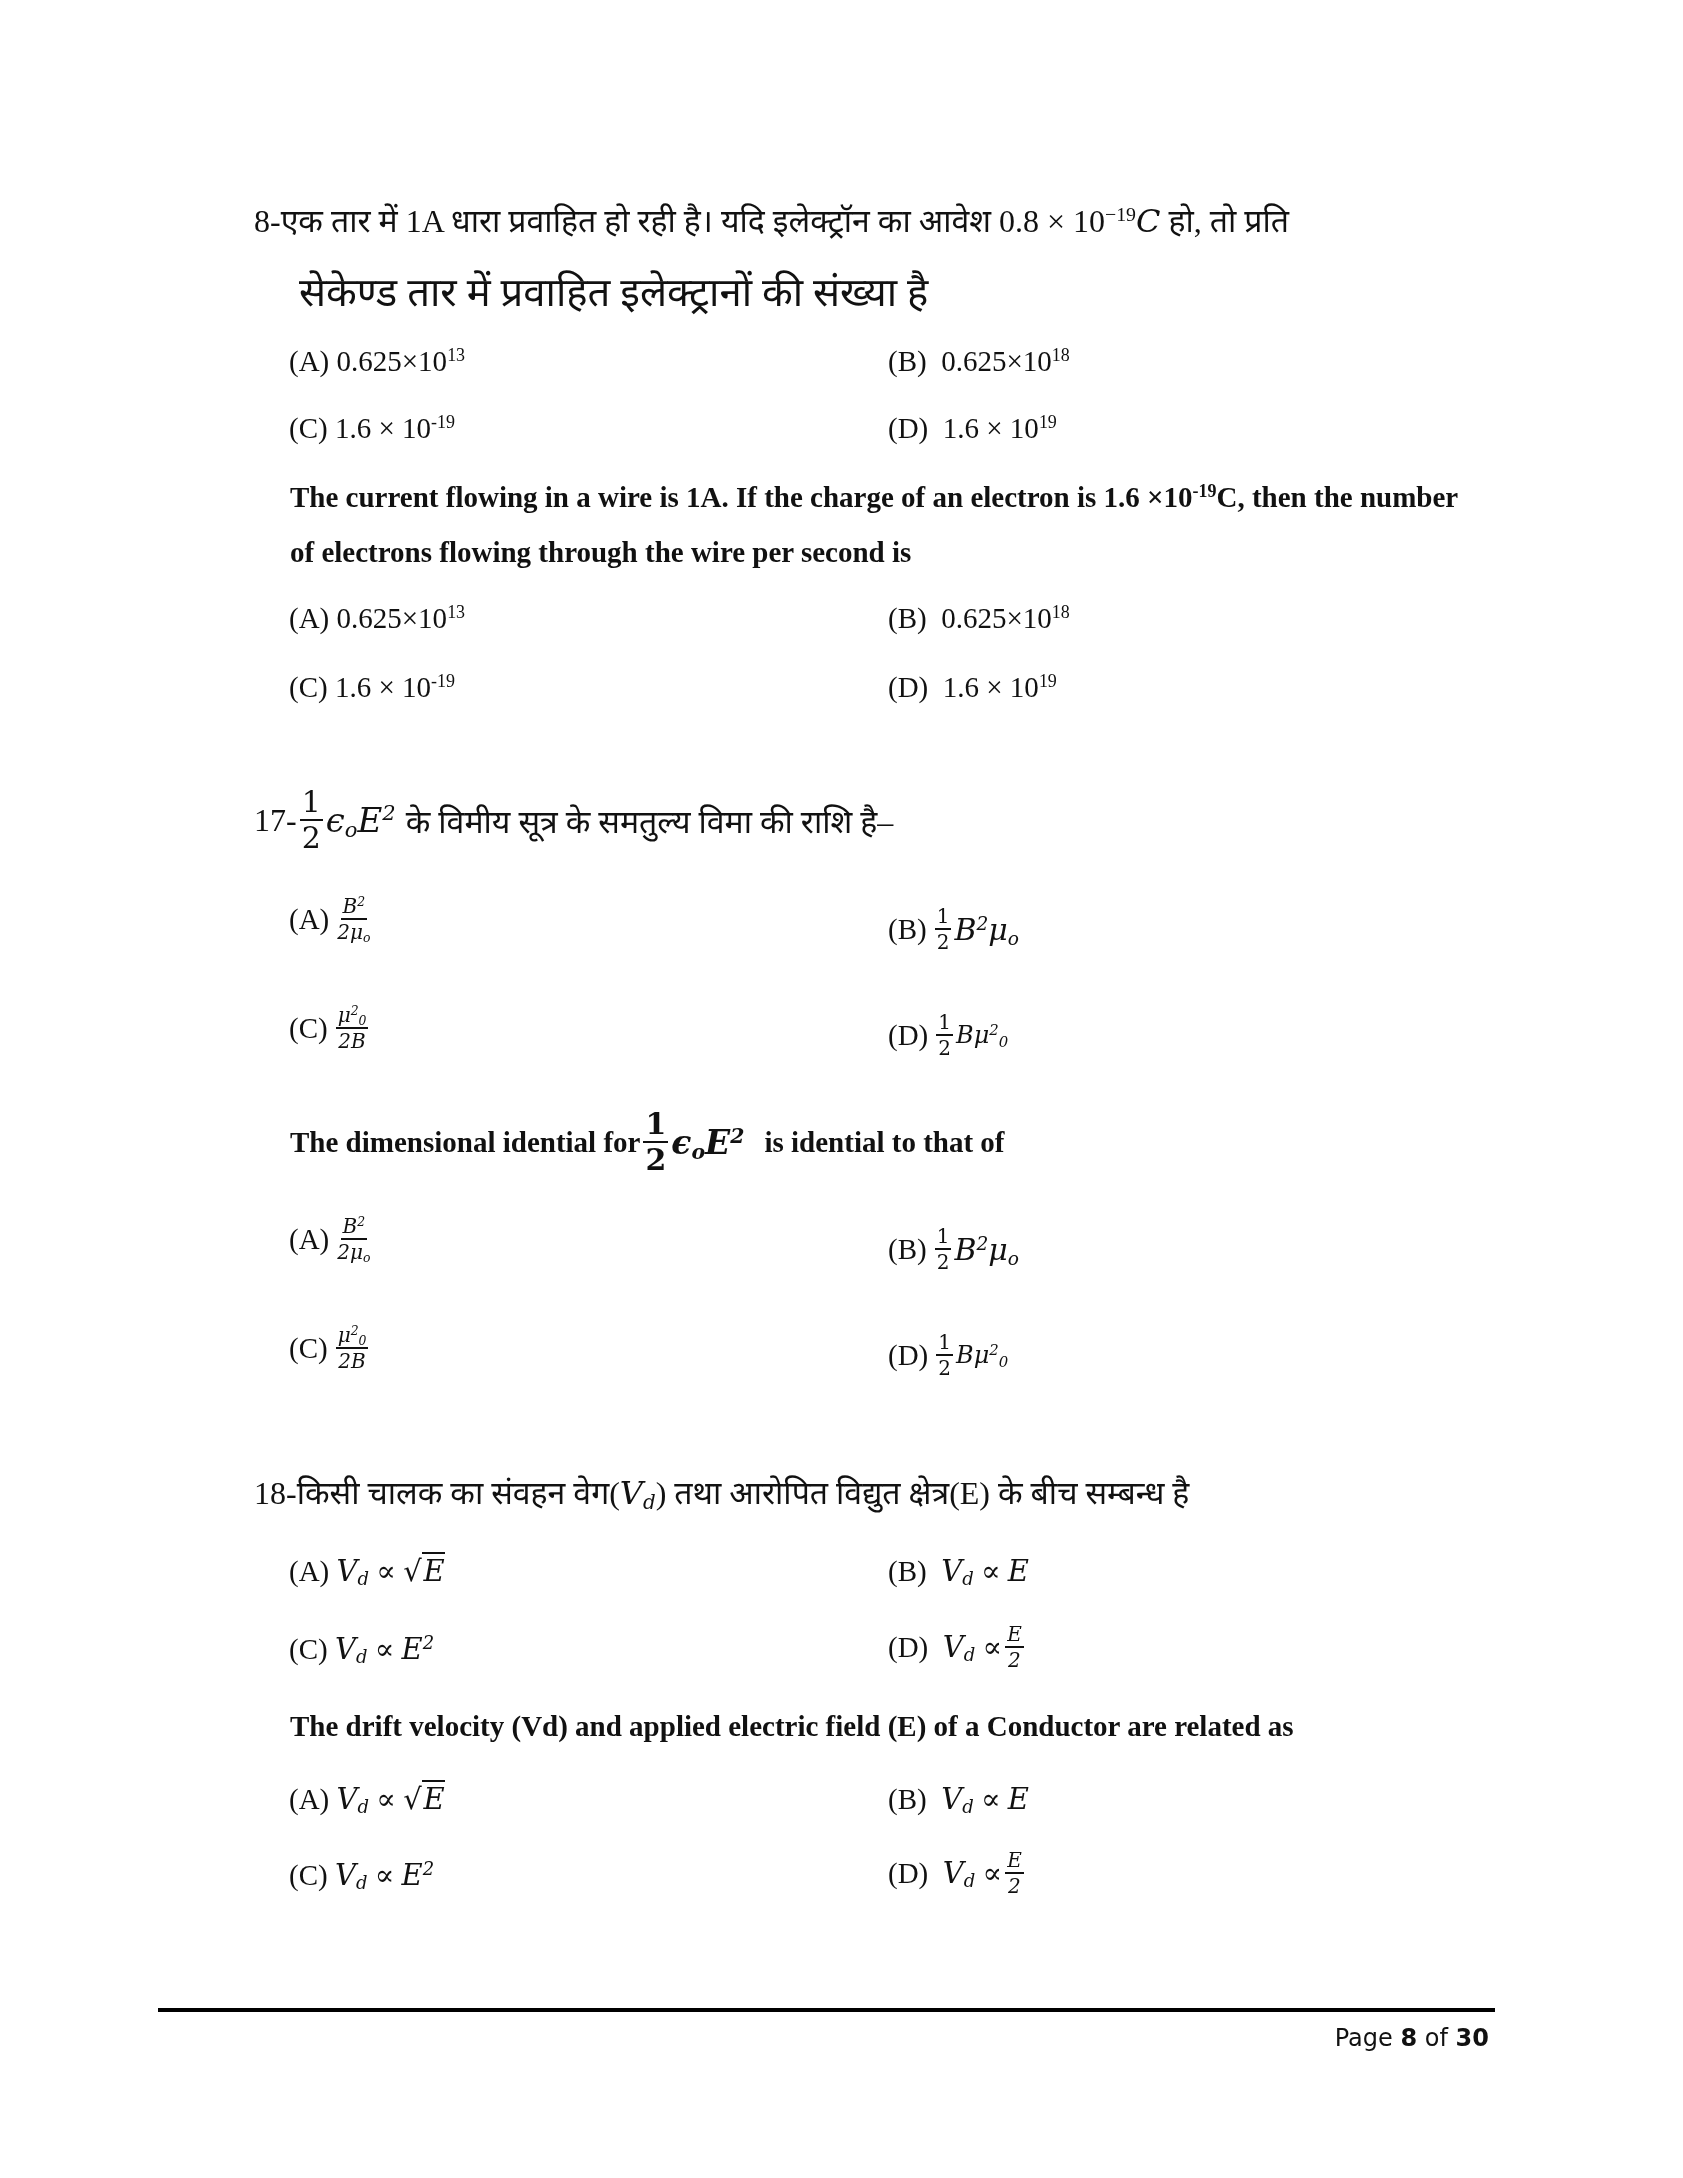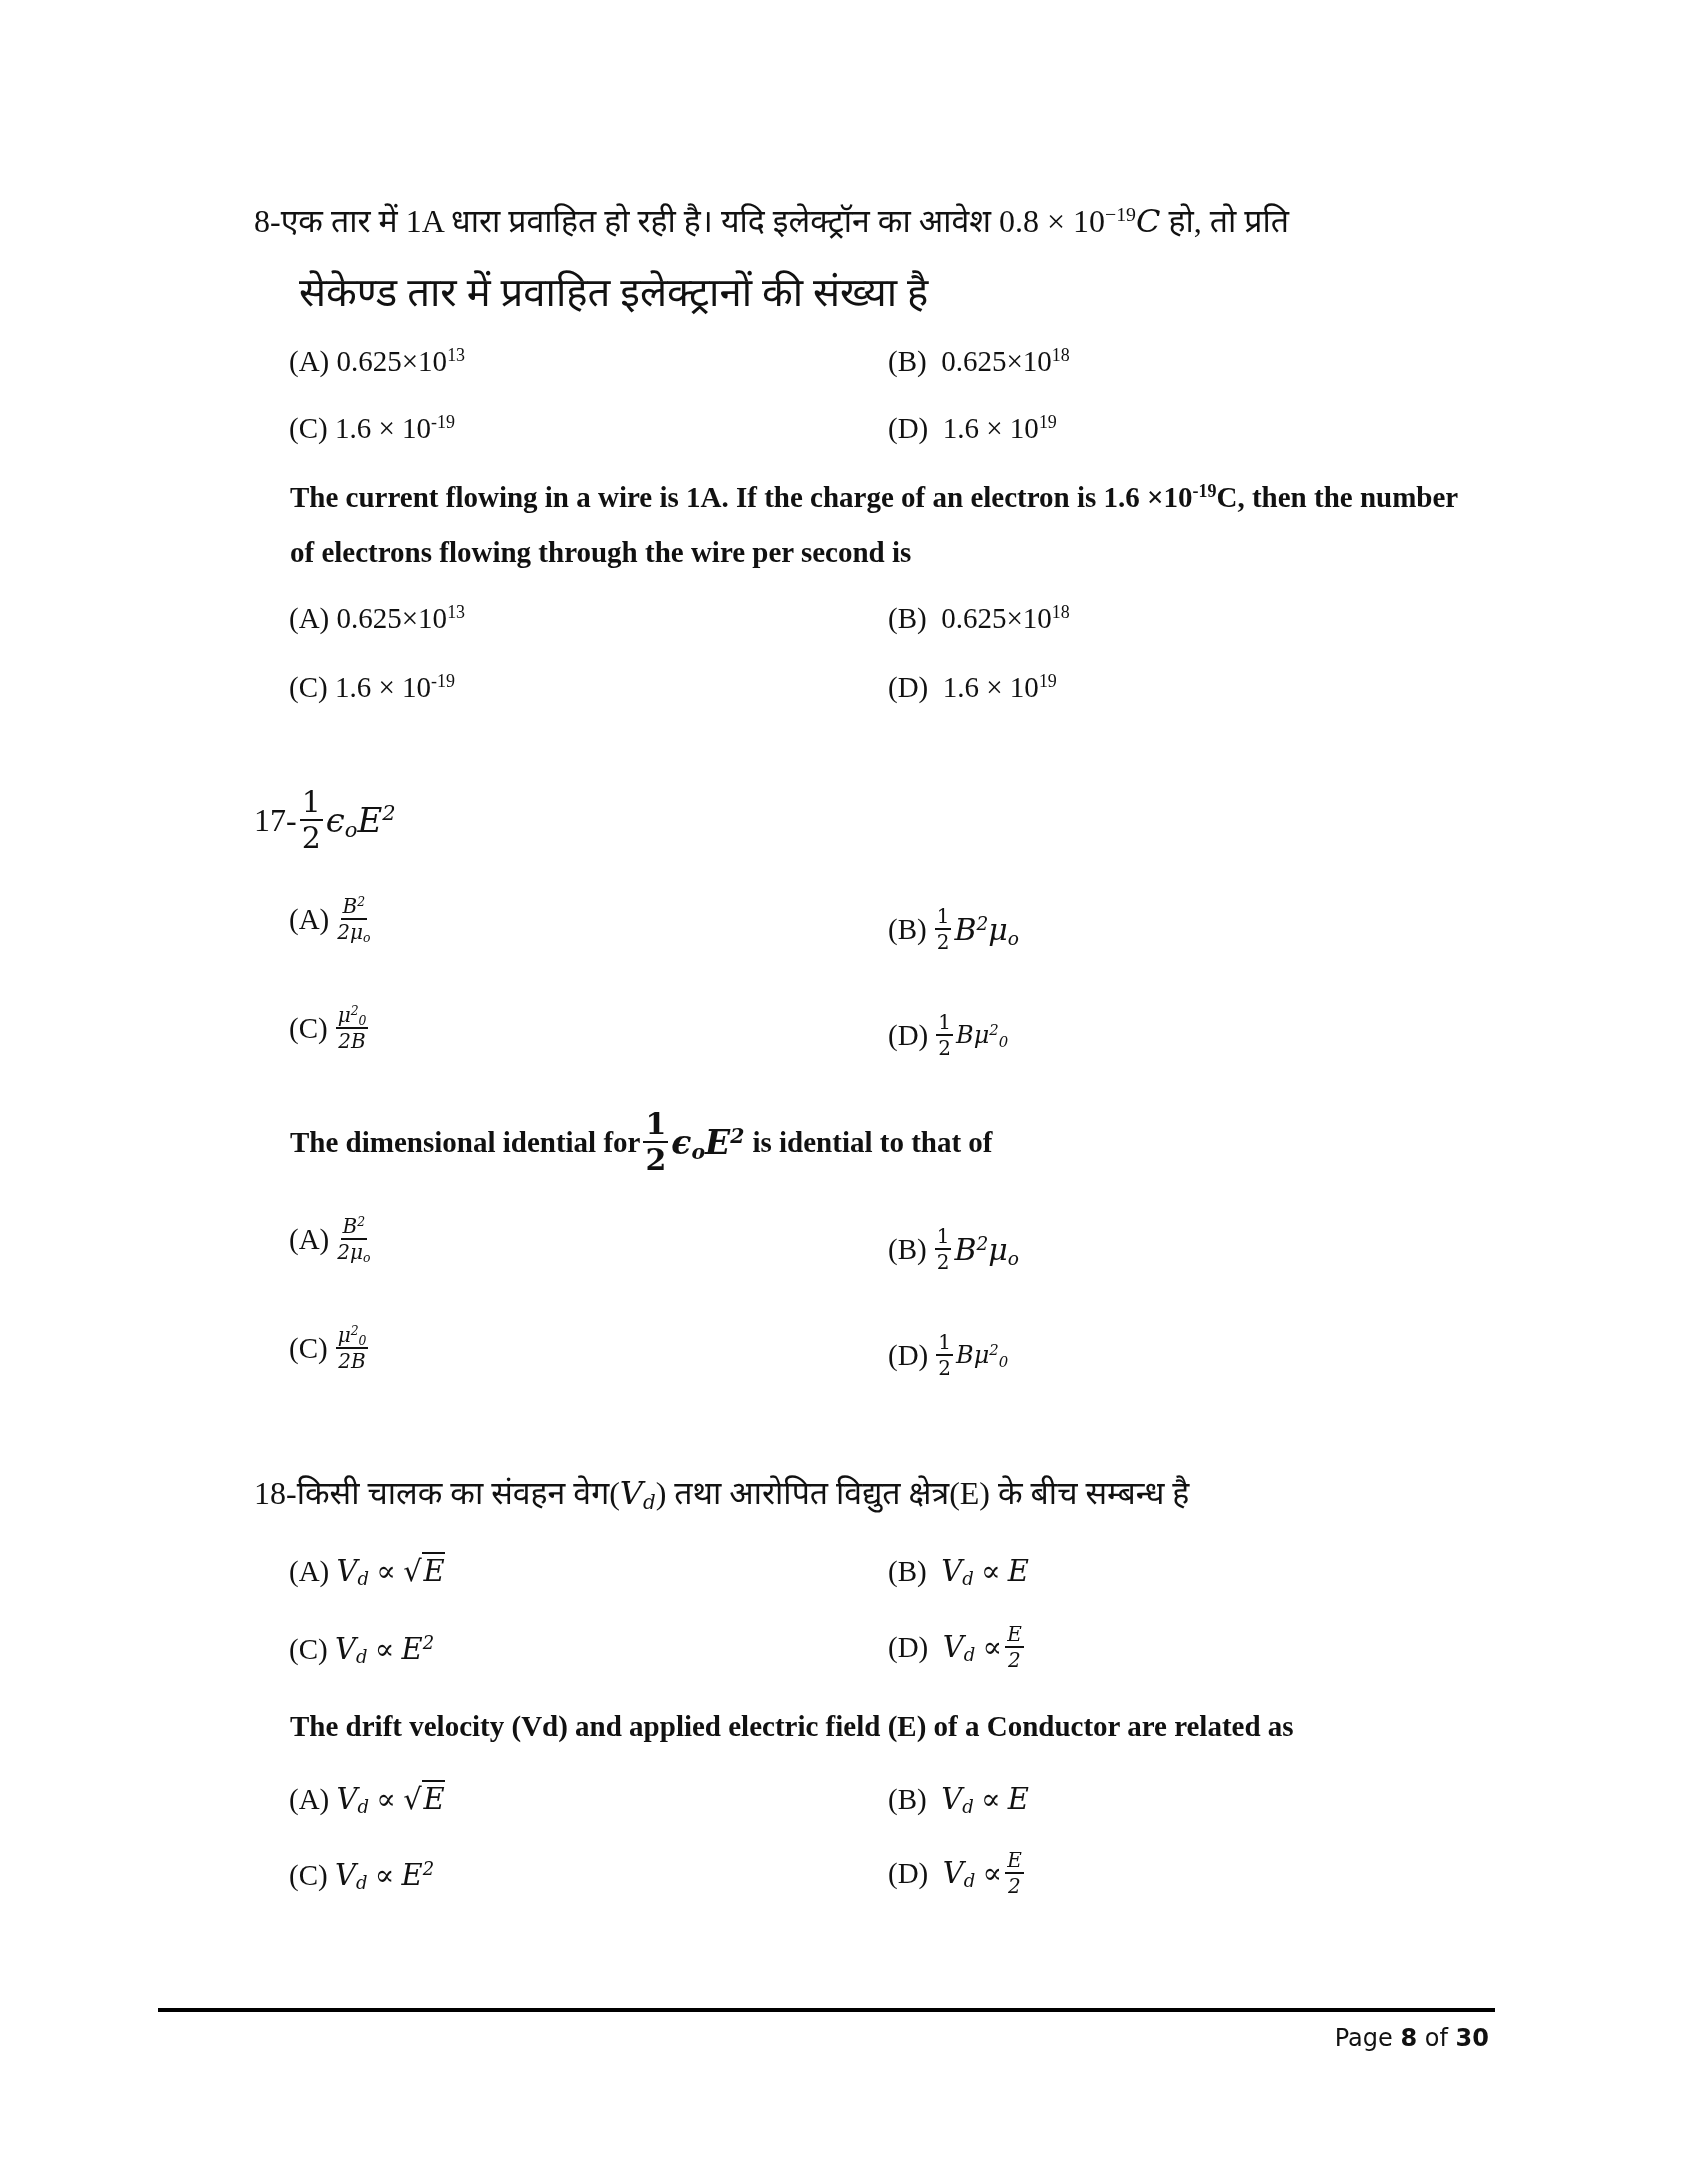--- a/index.html
+++ b/index.html
@@ -50,20 +50,21 @@
 </div>
 
 <div>
   <div class="abs qhead" style="top:787px; display:flex; align-items:center;">
     <span>17-</span>
     <span class="frac big mathu">
         <span class="num">1</span>
         <span class="den">2</span>
       </span>
     <span class="math" style="font-size:34px;"><span>ϵ</span><sub>o</sub><span>E</span><sup>2</sup></span>
+    <span style="margin-left:10px;">के विमीय सूत्र के समतुल्य विमा की राशि है–</span>
   </div>
 
   <div class="abs opt optL" style="top:896px; display:flex; align-items:center;">
     <span>(A)</span>
     <span class="frac small math" style="margin-left:8px;">
         <span class="num"><span>B</span><sup>2</sup></span>
         <span class="den"><span>2μ</span><sub>o</sub></span>
       </span>
   </div>
   <div class="abs opt optR" style="top:906px; display:flex; align-items:center;">
@@ -90,21 +91,21 @@
     <span class="math" style="font-size:24px;"><span>Bμ</span><sup>2</sup><sub>0</sub></span>
   </div>
 
   <div class="abs eng" style="top:1109px; display:flex; align-items:center;">
     <span>The dimensional idential for</span>
     <span class="frac big mathu">
         <span class="num">1</span>
         <span class="den">2</span>
       </span>
     <span class="math" style="font-size:33px;"><span>ϵ</span><sub>o</sub><span>E</span><sup>2</sup></span>
-    <span style="margin-left:8px;">is idential to that of</span>
+    <span style="margin-left:20px;">is idential to that of</span>
   </div>
 
   <div class="abs opt optL" style="top:1216px; display:flex; align-items:center;">
     <span>(A)</span>
     <span class="frac small math" style="margin-left:8px;">
         <span class="num"><span>B</span><sup>2</sup></span>
         <span class="den"><span>2μ</span><sub>o</sub></span>
       </span>
   </div>
   <div class="abs opt optR" style="top:1226px; display:flex; align-items:center;">

